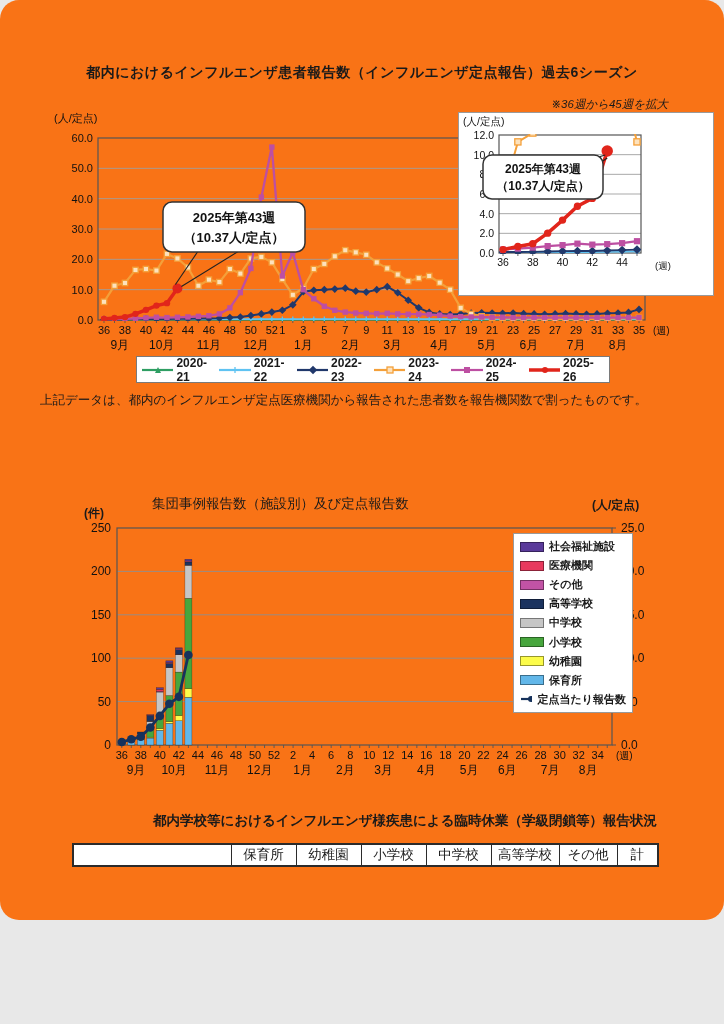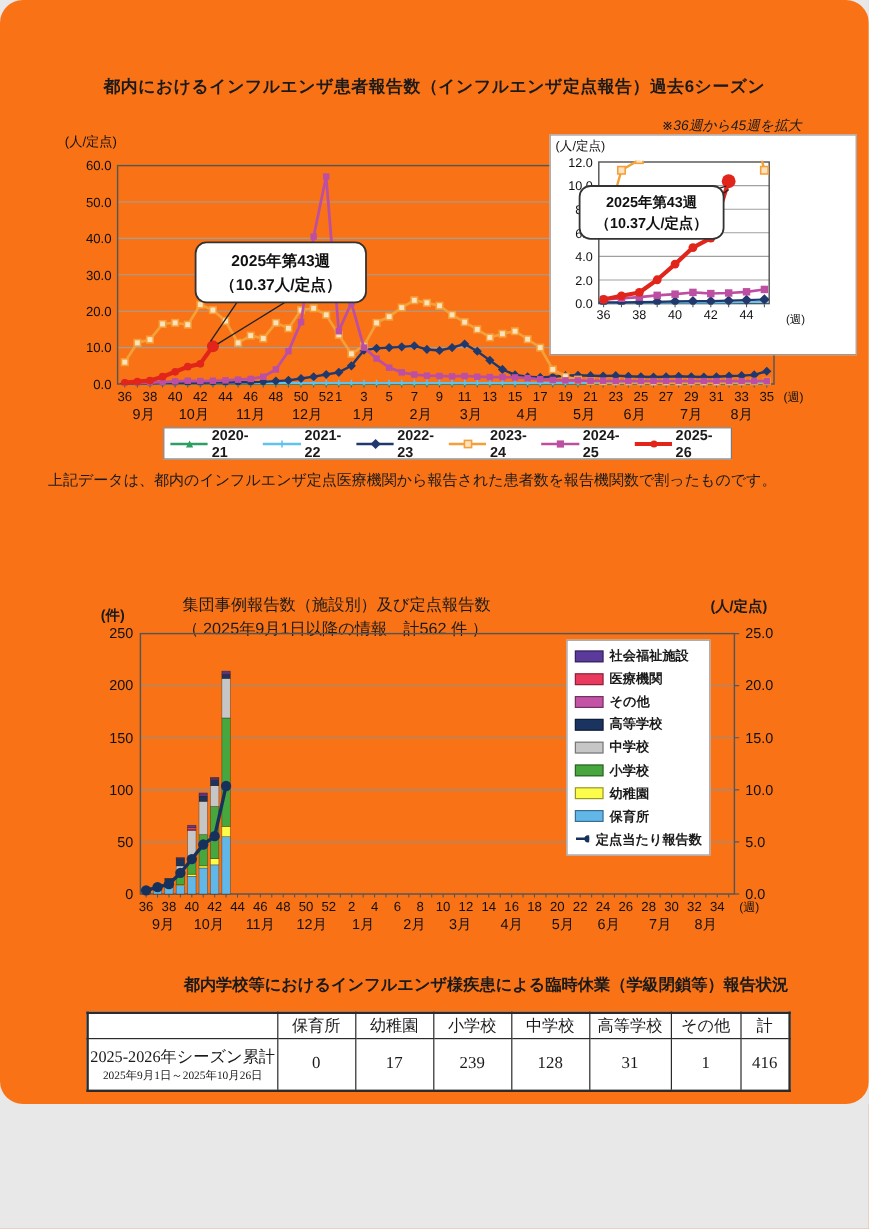--- a/index.html
+++ b/index.html
@@ -10,21 +10,21 @@
   .zoom-note{right:56px;top:97px;font-size:11.5px;font-style:italic;}
   .caption{left:40px;top:392px;width:664px;font-family:Liberation Mono, monospace;font-size:12.5px;}
   .sec-head{left:44px;top:448px;font-size:13.5px;font-weight:bold;}
   .c2-title{left:152px;top:478px;width:440px;font-size:13.5px;font-weight:normal;line-height:20px;margin-top:16px;}
   .axis-unit-left{left:84px;top:505px;font-size:12px;font-weight:bold;}
   .axis-unit-right{left:592px;top:497px;font-size:12px;font-weight:bold;}
   .inset-box{left:458px;top:112px;width:254px;height:182px;background:#fff;border:1px solid #9a9a9a;}
   .legend-main{left:136px;top:356px;width:474px;height:27px;border:1.3px solid #7a7a7a;background:#fff;
       display:flex;align-items:center;justify-content:space-around;padding:0 4px;box-sizing:border-box;}
   .legend-main .li{display:flex;align-items:center;gap:3px;font-size:12px;font-weight:bold;}
-  .legend-bar{left:472px;top:533px;width:120px;height:180px;background:#fff;border:1px solid #999;
+  .legend-bar{left:513px;top:533px;width:120px;height:180px;background:#fff;border:1px solid #999;
       display:flex;flex-direction:column;justify-content:space-around;padding:3px 6px;box-sizing:border-box;}
   .legend-bar .li{display:flex;align-items:center;gap:5px;font-size:11px;font-weight:bold;white-space:nowrap;}
   .tbl-title{left:72px;top:812px;width:585px;text-align:right;font-size:13.5px;font-weight:bold;}
   table.rep{border-collapse:collapse;table-layout:fixed;background:#fff;
       font-family:"Liberation Serif","DejaVu Serif",serif;}
   table.rep th,table.rep td{border:1px solid #2b2b2b;padding:0;text-align:center;vertical-align:middle;}
   table.rep{border:2px solid #2b2b2b;}
   table.rep thead th{font-size:13.5px;font-weight:normal;height:20px;}
   table.rep td.val{font-size:14px;height:42px;}
   table.rep th.rowhead{font-weight:normal;padding:2px 1px;}
@@ -639,21 +639,20 @@
           <circle cx="17" cy="6" r="3" fill="#e1251b"></circle>
         </svg>
         <span>2025-26</span>
       </div>
     </div>
 
   <div class="abs caption">上記データは、都内のインフルエンザ定点医療機関から報告された患者数を報告機関数で割ったものです。</div>
 
   <div class="abs c2-title">
     <div>集団事例報告数（施設別）及び定点報告数</div>
-    <div>（ 2025年9月1日以降の情報　計562 件 ）</div>
   </div>
   <div class="abs axis-unit-left">(件)</div>
   <div class="abs axis-unit-right">(人/定点)</div>
 
   <svg id="svg-bar" class="abs" style="left:60px;top:518px;" width="640" height="262">
       <text x="51" y="231" font-size="12" text-anchor="end" fill="#111">0</text>
       <line x1="57" y1="183.6" x2="552" y2="183.6" stroke="#8f8f8f" stroke-width="0.9"></line>
       <text x="51" y="187.6" font-size="12" text-anchor="end" fill="#111">50</text>
       <line x1="57" y1="140.2" x2="552" y2="140.2" stroke="#8f8f8f" stroke-width="0.9"></line>
       <text x="51" y="144.2" font-size="12" text-anchor="end" fill="#111">100</text>
@@ -878,28 +877,15 @@
           <th>保育所</th>
           <th>幼稚園</th>
           <th>小学校</th>
           <th>中学校</th>
           <th>高等学校</th>
           <th>その他</th>
           <th>計</th>
         </tr>
       </thead>
       <tbody>
-        <tr>
-          <th class="rowhead">
-            <span class="rh1">2025-2026年シーズン累計</span>
-            <span class="rh2">2025年9月1日～2025年10月26日</span>
-          </th>
-          <td class="val">0</td>
-          <td class="val">17</td>
-          <td class="val">239</td>
-          <td class="val">128</td>
-          <td class="val">31</td>
-          <td class="val">1</td>
-          <td class="val">416</td>
-        </tr>
       </tbody>
     </table>
 </div>
 
 </body></html>

